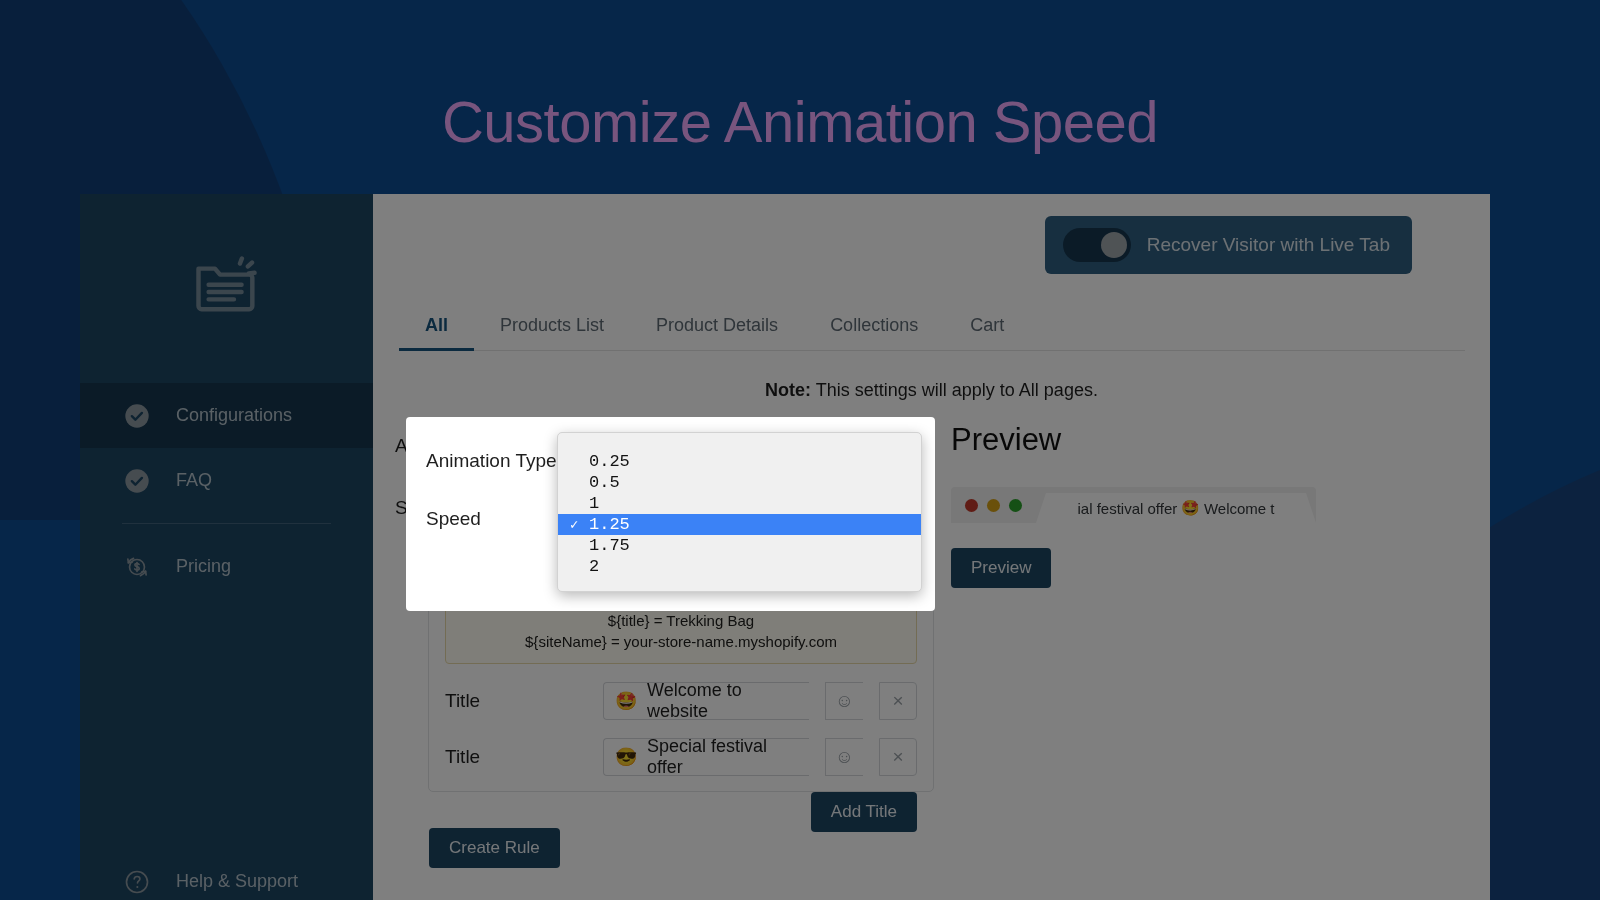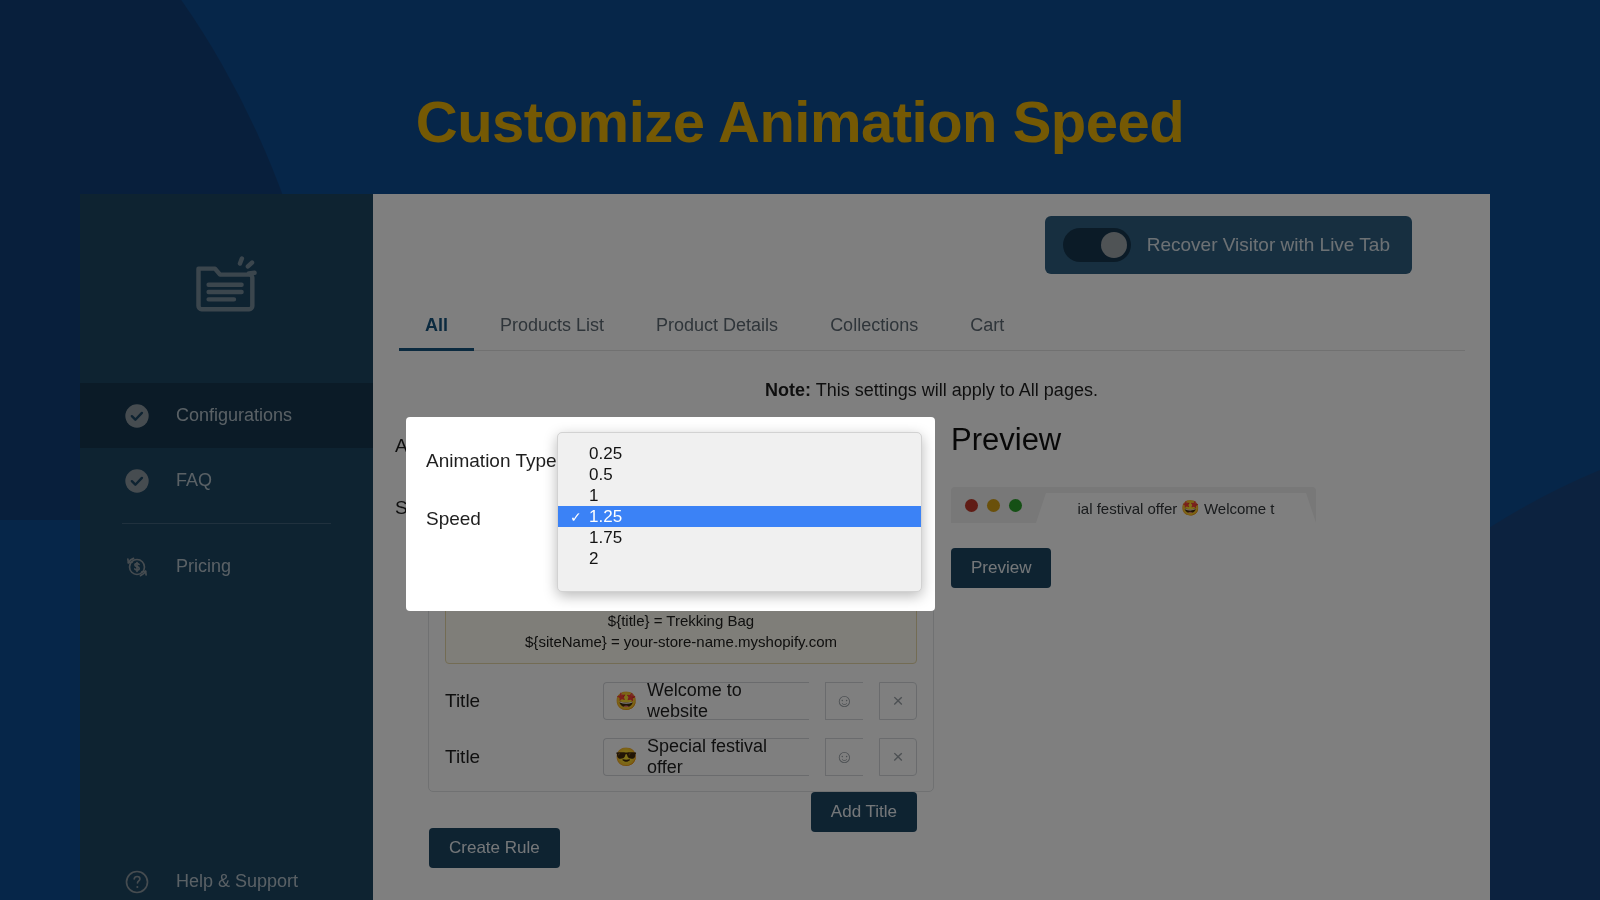--- a/index.html
+++ b/index.html
@@ -23,23 +23,23 @@
     position: absolute; right: -250px; bottom: -420px;
     width: 760px; height: 900px;
     border-radius: 100% 0 0 0;
     background: #19457e;
   }
 
   
   .page-title {
     position: absolute; top: 88px; left: 0; width: 1600px;
     text-align: center;
-    color: #eab308;
+    color: #f0abfc;
     font-size: 58px;
-    font-weight: bold;
+    font-weight: normal;
     letter-spacing: -0.5px;
   }
 
   
   .app-window {
     position: absolute; left: 80px; top: 194px;
     width: 1410px; height: 706px;
     display: flex;
     overflow: hidden;
   }
@@ -239,22 +239,23 @@
   }
 
   
   .dropdown {
     position: absolute; left: 557px; top: 432px;
     width: 365px; height: 160px;
     background: #f0f0f0;
     border: 1px solid #d2d2d2;
     border-radius: 5px;
     box-shadow: 0 4px 14px rgba(0,0,0,.28);
-    padding: 10px 0;
+    padding: 18px 0;
     overflow: hidden;
+    font-family: Liberation Mono, monospace;
   }
   .dd-option {
     height: 21px;
     display: flex; align-items: center;
     padding-left: 12px;
     font-size: 17px; color: #131313;
   }
   .dd-option .chk {
     width: 19px; flex: 0 0 19px;
     font-size: 14px; color: #131313;

